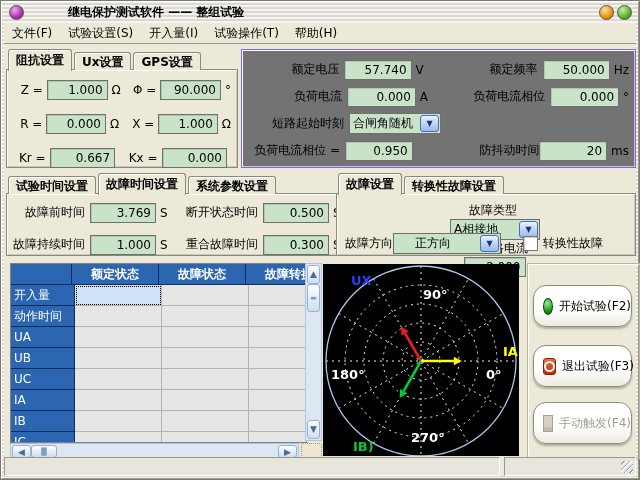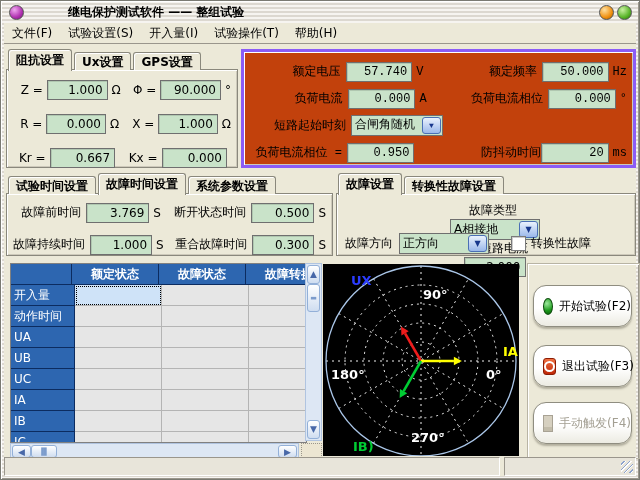--- a/index.html
+++ b/index.html
@@ -19,22 +19,22 @@
   .menu-item{padding:2px 8px;white-space:nowrap;text-align:center;}
   
   .client{position:absolute;left:3px;top:43px;right:3px;bottom:3px;background:#ece9d8;}
   .panel{position:absolute;}
   .tabs{position:absolute;left:2px;top:0;height:21px;display:flex;align-items:flex-end;z-index:3;}
   .tab{border:1px solid #8a887c;border-bottom:none;border-radius:3px 3px 0 0;background:#ece9d8;
     box-shadow:inset 1px 1px 0 #fff;padding:1px 7px 0;margin-right:2px;font-weight:bold;height:16px;line-height:16px;white-space:nowrap;}
   .tab.active{height:20px;line-height:19px;margin-bottom:-1px;}
   .tab-body{position:absolute;left:0;right:0;top:20px;bottom:0;border:1px solid #8a887c;background:#ece9d8;
     box-shadow:inset 1px 1px 0 #fff, inset -1px -1px 0 #cdc9ba;}
-  .box-body{position:absolute;inset:0;border:3px solid #8b5cf6;background:#c2410c;
-    box-shadow:inset 1px 1px 0 #fff, inset -1px -1px 0 #cdc9ba;font-family:Liberation Mono, monospace;}
+  .box-body{position:absolute;inset:0;border:1px solid #8b5cf6;background:#737373;
+    box-shadow:inset 1px 1px 0 #fff, inset -1px -1px 0 #cdc9ba;}
   .frow{display:flex;align-items:center;height:21px;}
   .flabel{text-align:right;white-space:nowrap;}
   .field{background:#c9e3c9;border:1px solid #6f6f6f;box-shadow:inset 1px 1px 0 rgba(0,0,0,.12);
     height:18px;line-height:18px;text-align:right;padding:0 4px;}
   .unit{margin-left:4px;white-space:nowrap;}
   .combo{display:flex;align-items:stretch;background:#c9e3c9;border:1px solid #6f6f6f;height:19px;}
   .combo .ctext{flex:1;line-height:19px;padding:0 3px;white-space:nowrap;}
   .combo .cbtn{width:17px;margin:1px;border:1px solid #4a6fb5;border-radius:3px;
     background:linear-gradient(#eaf2fd,#9ab8ea);color:#17378c;font-size:8px;line-height:15px;text-align:center;}
   .chk{width:13px;height:13px;background:#fff;border:1px solid #7a7a7a;box-shadow:inset 1px 1px 0 rgba(0,0,0,.2);margin-right:5px;}
@@ -172,21 +172,21 @@
           <span class="flabel" style="width:96px;">负荷电流相位 =</span>
           <span class="field" style="width:60px;margin-left:5px;">0.950</span>
           <span class="unit" style="width:18px;"></span>
           <span class="flabel" style="width:110px;">防抖动时间</span>
           <span class="field" style="width:60px;">20</span>
           <span class="unit">ms</span>
         </div>
       </div>
     </div>
 
-    <div class="panel" style="left:2px;top:129px;width:327px;height:83px;">
+    <div class="panel" style="left:2px;top:129px;width:327px;height:83px;padding-left:36px;">
       <div class="tabs">
         <div class="tab">试验时间设置</div>
         <div class="tab active">故障时间设置</div>
         <div class="tab">系统参数设置</div>
       </div>
       <div class="tab-body">
         <div class="frow" style="margin:8px 6px 0 6px;">
           <span class="flabel" style="width:72px;">故障前时间</span>
           <span class="field" style="width:56px;margin-left:5px;">3.769</span>
           <span class="unit" style="width:12px;">S</span>
@@ -216,21 +216,21 @@
           <span class="combo" style="width:88px;margin-left:6px;">
             <span class="ctext">A相接地</span>
             <span class="cbtn">▼</span>
           </span>
           <span class="flabel" style="width:56px;margin-left:16px;">短路电流</span>
           <span class="field" style="width:52px;margin-left:5px;">2.000</span>
           <span class="unit">A</span>
         </div>
         <div class="frow" style="margin:10px 6px 0 6px;">
           <span class="flabel" style="width:50px;">故障方向</span>
-          <span class="combo" style="width:88px;margin-left:6px;">
+          <span class="combo" style="width:88px;padding-left:18px;">
             <span class="ctext">正方向</span>
             <span class="cbtn">▼</span>
           </span>
           <span class="chk" style="margin-left:22px;"></span>
           <span>转换性故障</span>
         </div>
       </div>
     </div>
 
     <div class="tablewrap">

